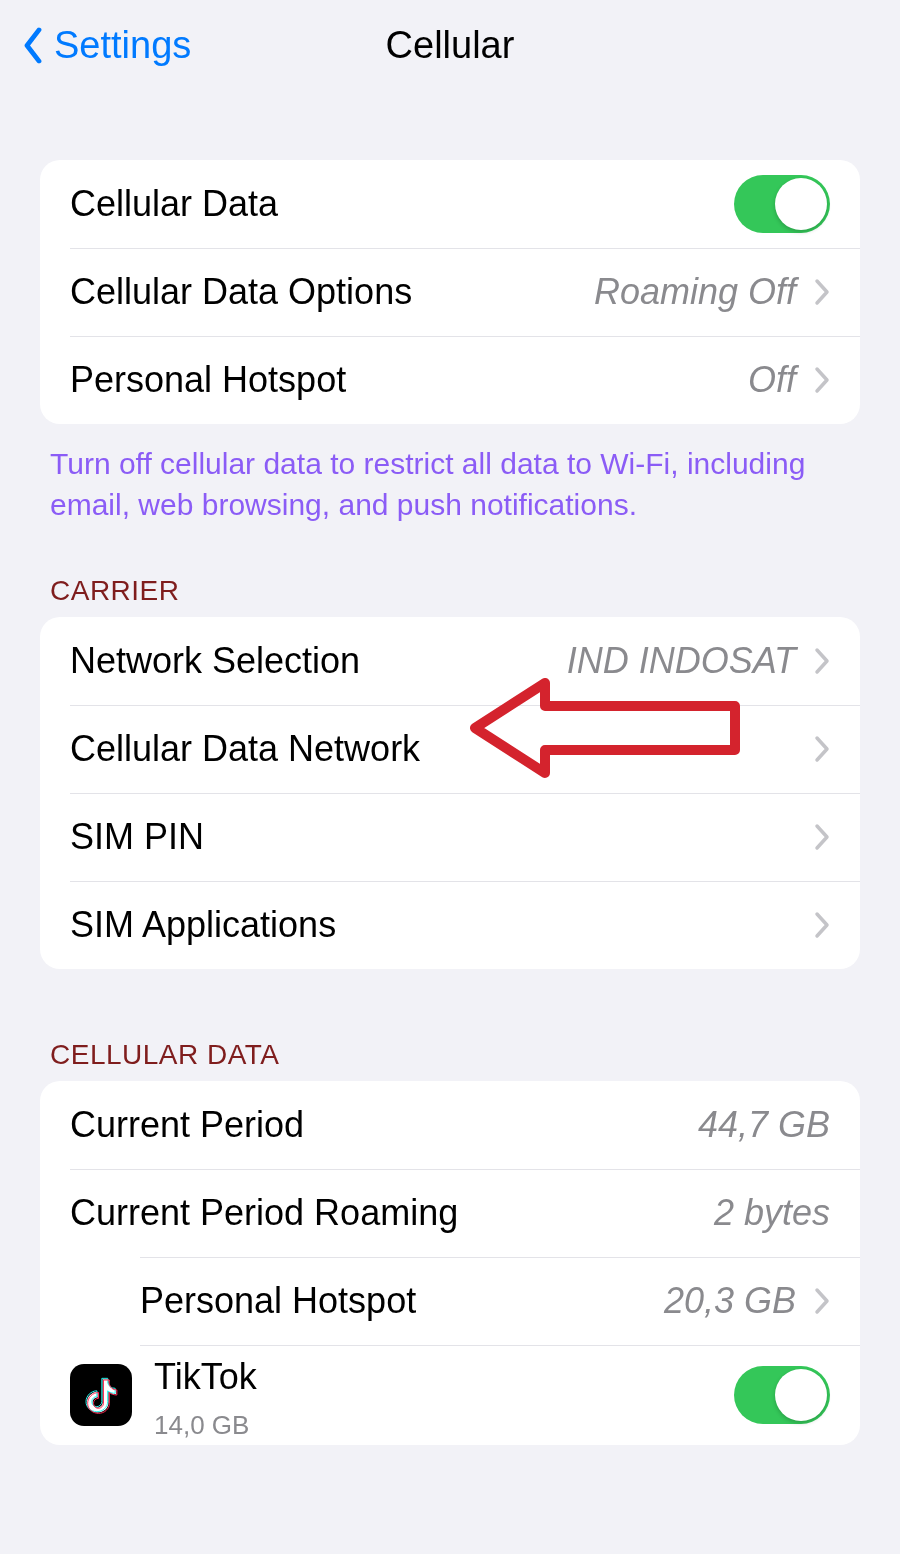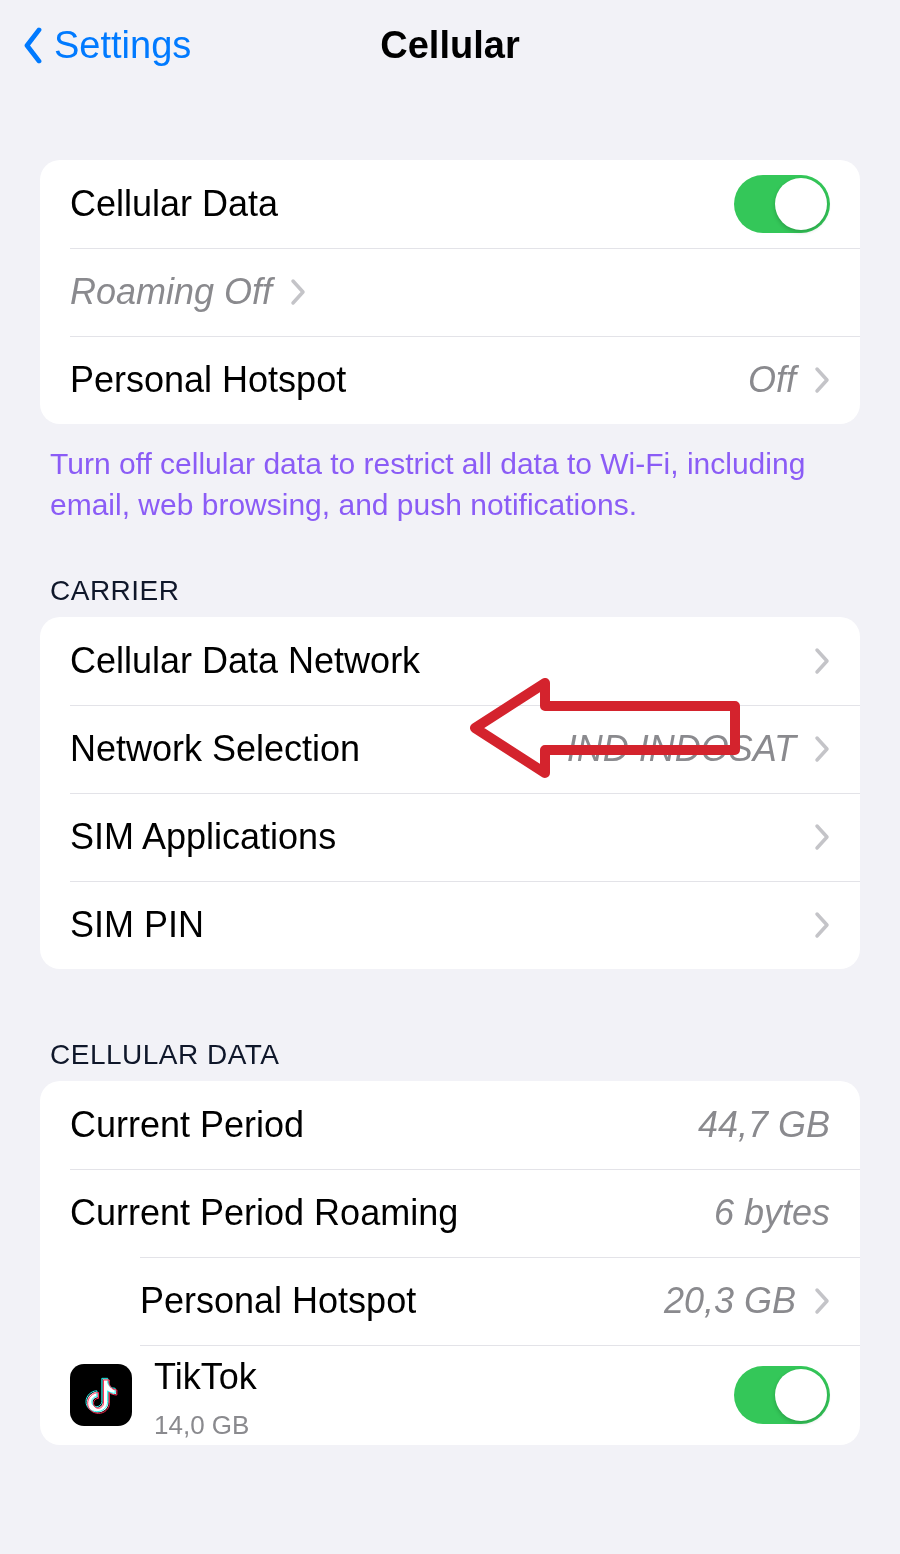--- a/index.html
+++ b/index.html
@@ -30,21 +30,21 @@
     font-size: 38px;
     justify-content: space-between;
   }
   .back-btn .chev {
     width: 22px;
     height: 36px;
     margin-right: 10px;
   }
   .title {
     font-size: 38px;
-    font-weight: 700;
+    font-weight: 400;
   }
   .group {
     margin: 0 40px 0 40px;
     background: #fff;
     border-radius: 20px;
     overflow: hidden;
   }
   .group.first { margin-top: 70px; }
   .row {
     display: flex;
@@ -98,21 +98,21 @@
   }
   .footer-text {
     margin: 20px 50px 0 50px;
     font-size: 30px;
     line-height: 1.35;
     color: #8b5cf6;
   }
   .section-header {
     margin: 50px 50px 10px 50px;
     font-size: 28px;
-    color: #0f172a;
+    color: #7f1d1d;
     letter-spacing: 0.5px;
   }
   .indent-row .row-label { margin-left: 70px; }
   .indent-row::before { left: 100px !important; }
   .app-row { min-height: 100px; }
   .app-row::before { left: 100px !important; }
   .app-icon {
     width: 62px;
     height: 62px;
     border-radius: 14px;
@@ -145,73 +145,74 @@
 </div>
 
 <div class="group first">
   <div class="row">
     <div class="row-label">Cellular Data</div>
     <div class="toggle toggle-on">
         <div class="toggle-knob"></div>
       </div>
   </div>
   <div class="row">
+    <div class="row-label">Cellular Data Options</div>
     <div class="row-value">Roaming Off</div>
     <svg class="chevron-right" viewBox="0 0 16 28">
         <polyline points="3,3 13,14 3,25" fill="none" stroke="#c4c4c8" stroke-width="3.5" stroke-linecap="round" stroke-linejoin="round"></polyline>
       </svg>
   </div>
   <div class="row">
     <div class="row-label">Personal Hotspot</div>
     <div class="row-value">Off</div>
     <svg class="chevron-right" viewBox="0 0 16 28">
         <polyline points="3,3 13,14 3,25" fill="none" stroke="#c4c4c8" stroke-width="3.5" stroke-linecap="round" stroke-linejoin="round"></polyline>
       </svg>
   </div>
 </div>
 <div class="footer-text">Turn off cellular data to restrict all data to Wi-Fi, including email, web browsing, and push notifications.</div>
 
 <div class="section-header">CARRIER</div>
 <div class="group">
   <div class="row">
-    <div class="row-label">Cellular Data Network</div>
-    <svg class="chevron-right" viewBox="0 0 16 28">
-        <polyline points="3,3 13,14 3,25" fill="none" stroke="#c4c4c8" stroke-width="3.5" stroke-linecap="round" stroke-linejoin="round"></polyline>
-      </svg>
-  </div>
-  <div class="row">
     <div class="row-label">Network Selection</div>
     <div class="row-value">IND INDOSAT</div>
     <svg class="chevron-right" viewBox="0 0 16 28">
         <polyline points="3,3 13,14 3,25" fill="none" stroke="#c4c4c8" stroke-width="3.5" stroke-linecap="round" stroke-linejoin="round"></polyline>
       </svg>
   </div>
   <div class="row">
+    <div class="row-label">Cellular Data Network</div>
+    <svg class="chevron-right" viewBox="0 0 16 28">
+        <polyline points="3,3 13,14 3,25" fill="none" stroke="#c4c4c8" stroke-width="3.5" stroke-linecap="round" stroke-linejoin="round"></polyline>
+      </svg>
+  </div>
+  <div class="row">
+    <div class="row-label">SIM PIN</div>
+    <svg class="chevron-right" viewBox="0 0 16 28">
+        <polyline points="3,3 13,14 3,25" fill="none" stroke="#c4c4c8" stroke-width="3.5" stroke-linecap="round" stroke-linejoin="round"></polyline>
+      </svg>
+  </div>
+  <div class="row">
     <div class="row-label">SIM Applications</div>
-    <svg class="chevron-right" viewBox="0 0 16 28">
-        <polyline points="3,3 13,14 3,25" fill="none" stroke="#c4c4c8" stroke-width="3.5" stroke-linecap="round" stroke-linejoin="round"></polyline>
-      </svg>
-  </div>
-  <div class="row">
-    <div class="row-label">SIM PIN</div>
     <svg class="chevron-right" viewBox="0 0 16 28">
         <polyline points="3,3 13,14 3,25" fill="none" stroke="#c4c4c8" stroke-width="3.5" stroke-linecap="round" stroke-linejoin="round"></polyline>
       </svg>
   </div>
 </div>
 
 <div class="section-header" style="margin-top:70px">CELLULAR DATA</div>
 <div class="group">
   <div class="row">
     <div class="row-label">Current Period</div>
     <div class="row-value">44,7 GB</div>
   </div>
   <div class="row">
     <div class="row-label">Current Period Roaming</div>
-    <div class="row-value">6 bytes</div>
+    <div class="row-value">2 bytes</div>
   </div>
   <div class="row indent-row">
     <div class="row-label">Personal Hotspot</div>
     <div class="row-value">20,3 GB</div>
     <svg class="chevron-right" viewBox="0 0 16 28">
         <polyline points="3,3 13,14 3,25" fill="none" stroke="#c4c4c8" stroke-width="3.5" stroke-linecap="round" stroke-linejoin="round"></polyline>
       </svg>
   </div>
   <div class="row app-row">
     <div class="app-icon">

